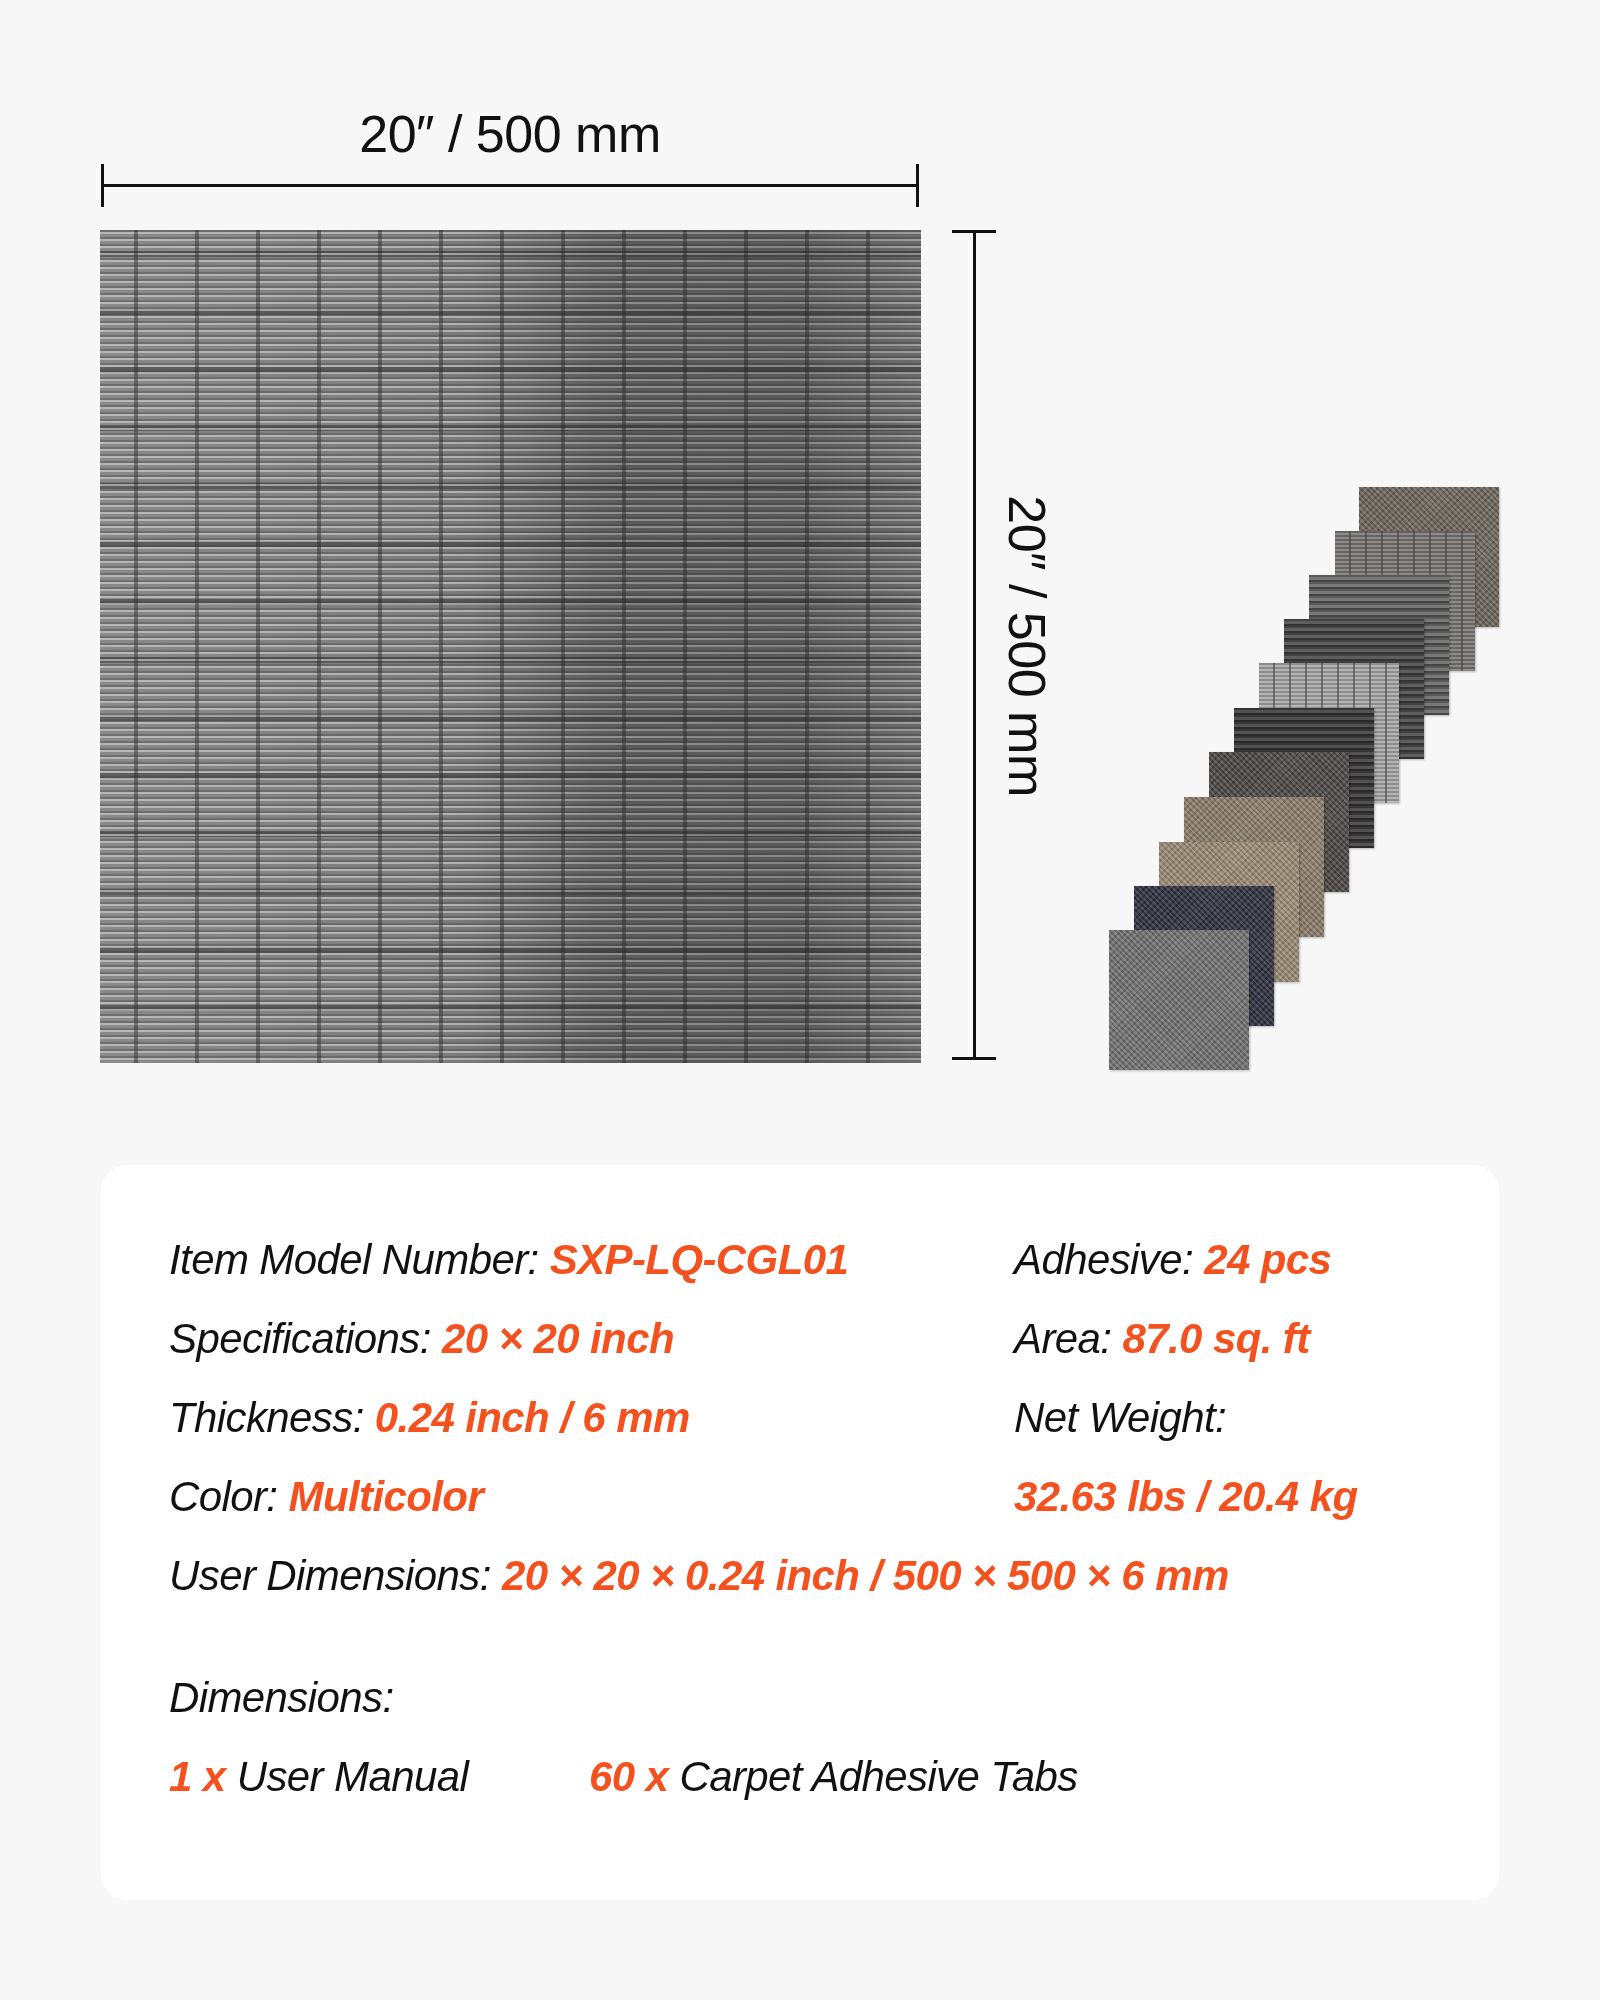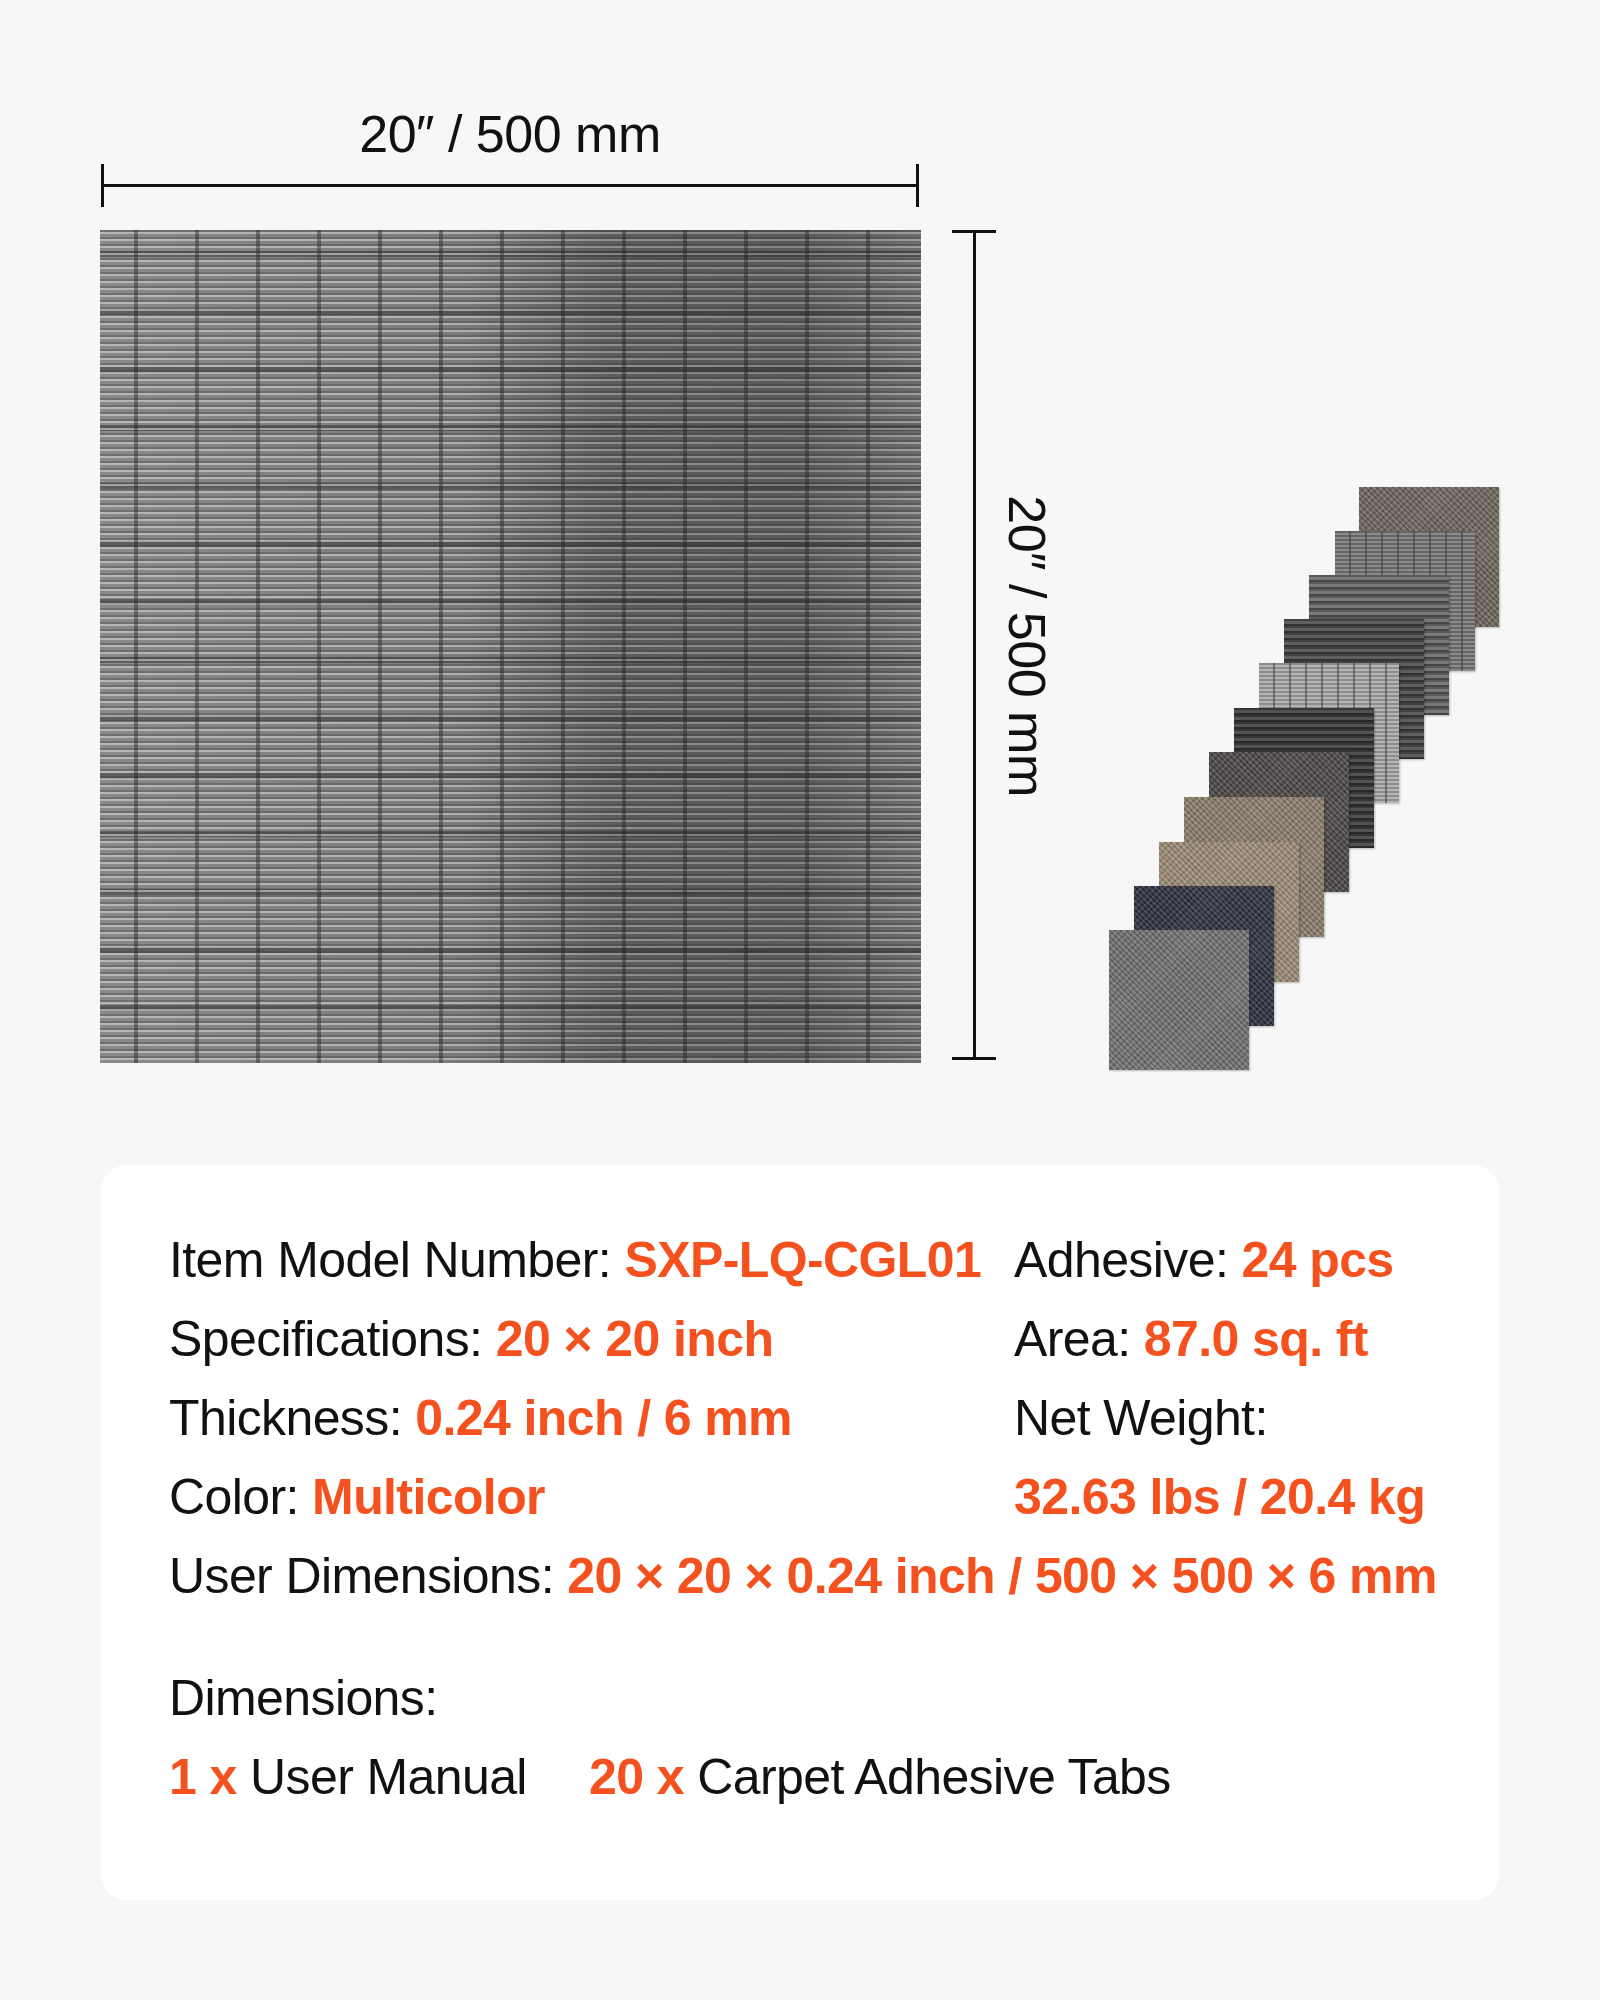--- a/index.html
+++ b/index.html
@@ -66,21 +66,21 @@
       repeating-linear-gradient(0deg, rgba(255,255,255,0.12) 0 2px, rgba(0,0,0,0.18) 2px 4px);
   }
 
   
   .card {
     left: 101px; top: 1165px; width: 1398px; height: 735px;
     background: #ffffff; border-radius: 26px;
   }
   .row {
     position: absolute; white-space: nowrap;
-    font-size: 50px; line-height: 50px; letter-spacing: -0.6px;
+    font-size: 42px; line-height: 50px; letter-spacing: -0.6px; font-style: italic;
   }
   .lbl { color: #111; font-weight: 400; }
   .val { color: #f4511e; font-weight: 700; }
 </style>
 </head>
 <body>
 
 <div class="abs dim-h-label">20″ / 500 mm</div>
 <div class="abs dim-h-line"></div>
 <div class="abs dim-h-tick" style="left:101px"></div>
@@ -141,14 +141,14 @@
   <span class="val">32.63 lbs /  20.4 kg</span>
 </div>
 
 <div class="row" style="left:169px; top:1673px">
   <span class="lbl">Dimensions:</span>
 </div>
 <div class="row" style="left:169px; top:1752px">
   <span class="val">1 x</span><span class="lbl"> User Manual</span>
 </div>
 <div class="row" style="left:589px; top:1752px">
-  <span class="val">20 x</span><span class="lbl"> Carpet Adhesive Tabs</span>
+  <span class="val">60 x</span><span class="lbl"> Carpet Adhesive Tabs</span>
 </div>
 
 </body></html>

